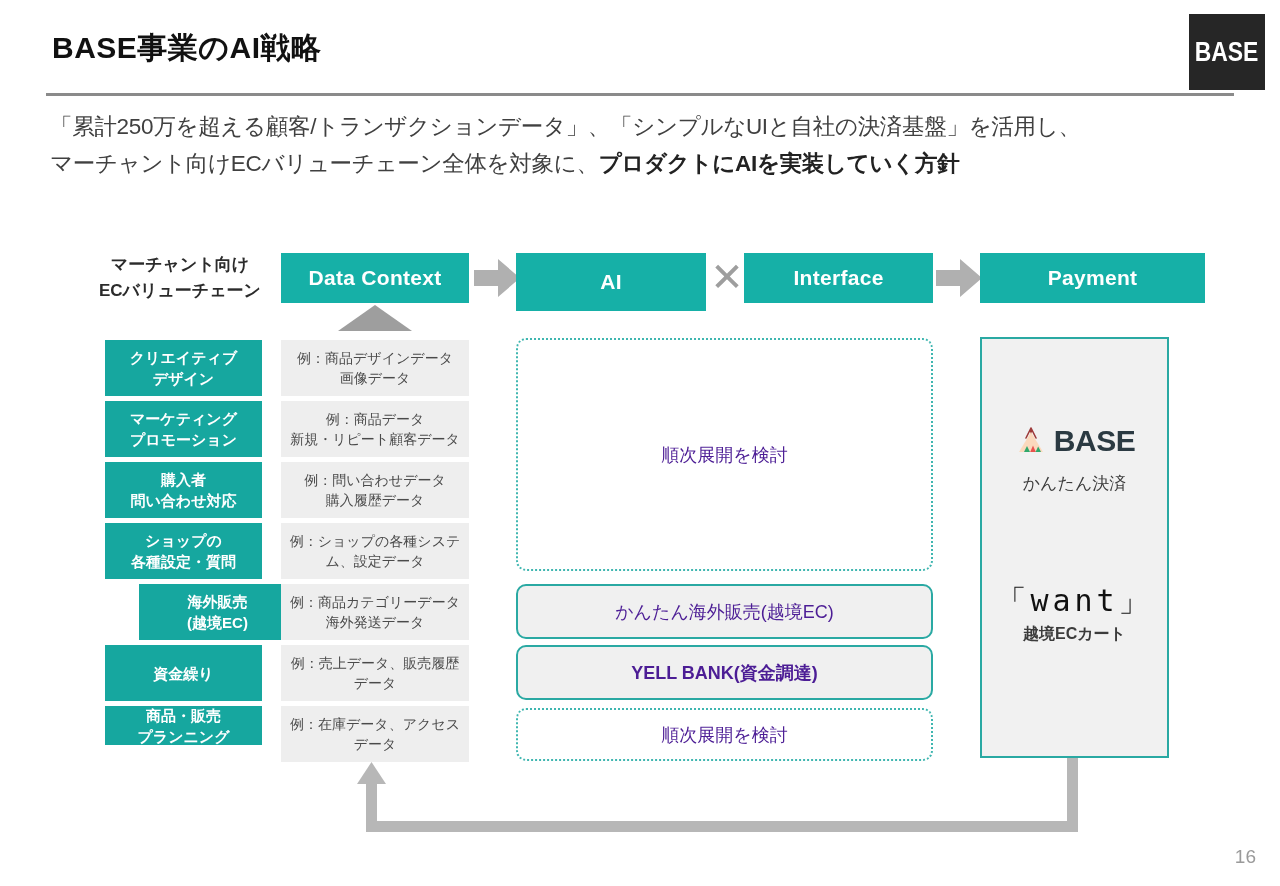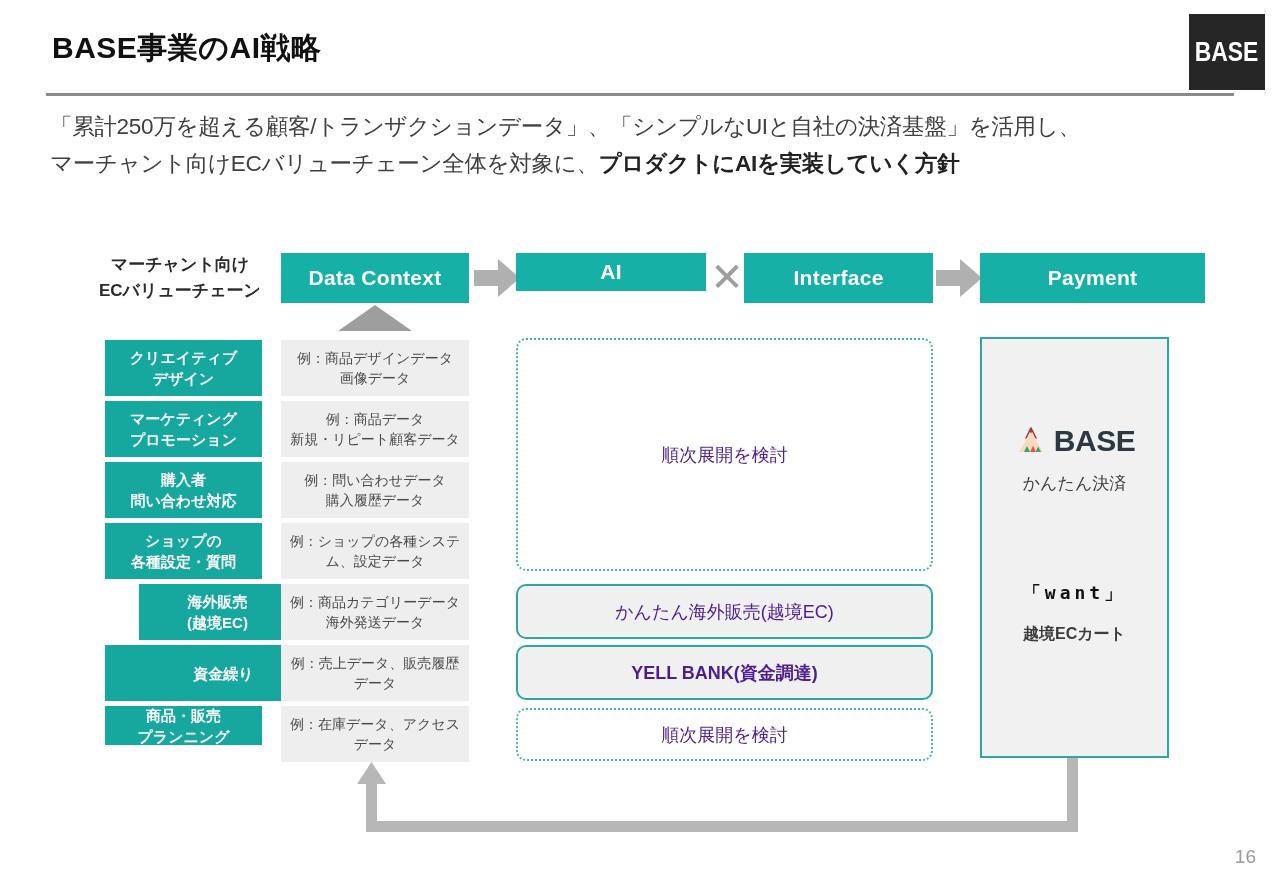--- a/index.html
+++ b/index.html
@@ -209,22 +209,22 @@
     text-align: center;
     font-size: 17px;
     color: #3c3c3c;
   }
   #want-mark {
     position: absolute;
     left: 0;
     top: 242px;
     width: 100%;
     text-align: center;
-    font-size: 18px;
-    font-weight: bold;
+    font-size: 30px;
+    font-weight: normal;
     color: #111111;
     letter-spacing: 4px;
     font-family: "DejaVu Sans Mono", "Liberation Mono", monospace;
   }
   #payment-cap-2 {
     position: absolute;
     left: 0;
     top: 285px;
     width: 100%;
     text-align: center;
@@ -267,21 +267,21 @@
       <div>マーチャント向け</div>
       <div>ECバリューチェーン</div>
     </div>
 
     <div class="abs col-head" style="left:266px; top:253px; width:188px; height:50px;">Data Context</div>
 
     <svg class="abs arrow-right" style="left:459px; top:259px;" viewBox="0 0 46 38">
       <polygon points="0,11 24,11 24,0 46,19 24,38 24,27 0,27" fill="#b0b0b0"></polygon>
     </svg>
 
-    <div class="abs col-head" style="left:501px; top:253px; width:190px; height:38px;">AI</div>
+    <div class="abs col-head" style="left:501px; top:253px; width:190px; height:58px;">AI</div>
 
     <div class="abs x-mark" style="left:692px; top:258px;">✕</div>
 
     <div class="abs col-head" style="left:729px; top:253px; width:189px; height:50px;">Interface</div>
 
     <svg class="abs arrow-right" style="left:921px; top:259px;" viewBox="0 0 46 38">
       <polygon points="0,11 24,11 24,0 46,19 24,38 24,27 0,27" fill="#b0b0b0"></polygon>
     </svg>
 
     <div class="abs col-head" style="left:965px; top:253px; width:225px; height:50px;">Payment</div>
@@ -313,21 +313,21 @@
         <div>ショップの</div>
         <div>各種設定・質問</div>
       </div>
     </div>
     <div class="abs chain-cell" style="top:584px; height:56px;margin-left:34px;">
       <div>
         <div>海外販売</div>
         <div>(越境EC)</div>
       </div>
     </div>
-    <div class="abs chain-cell" style="top:645px; height:56px;padding-left:40px;">
+    <div class="abs chain-cell" style="top:645px; height:56px;">
       <div>
         <div>資金繰り</div>
       </div>
     </div>
     <div class="abs chain-cell" style="top:706px; height:39px;">
       <div>
         <div>商品・販売</div>
         <div>プランニング</div>
       </div>
     </div>

